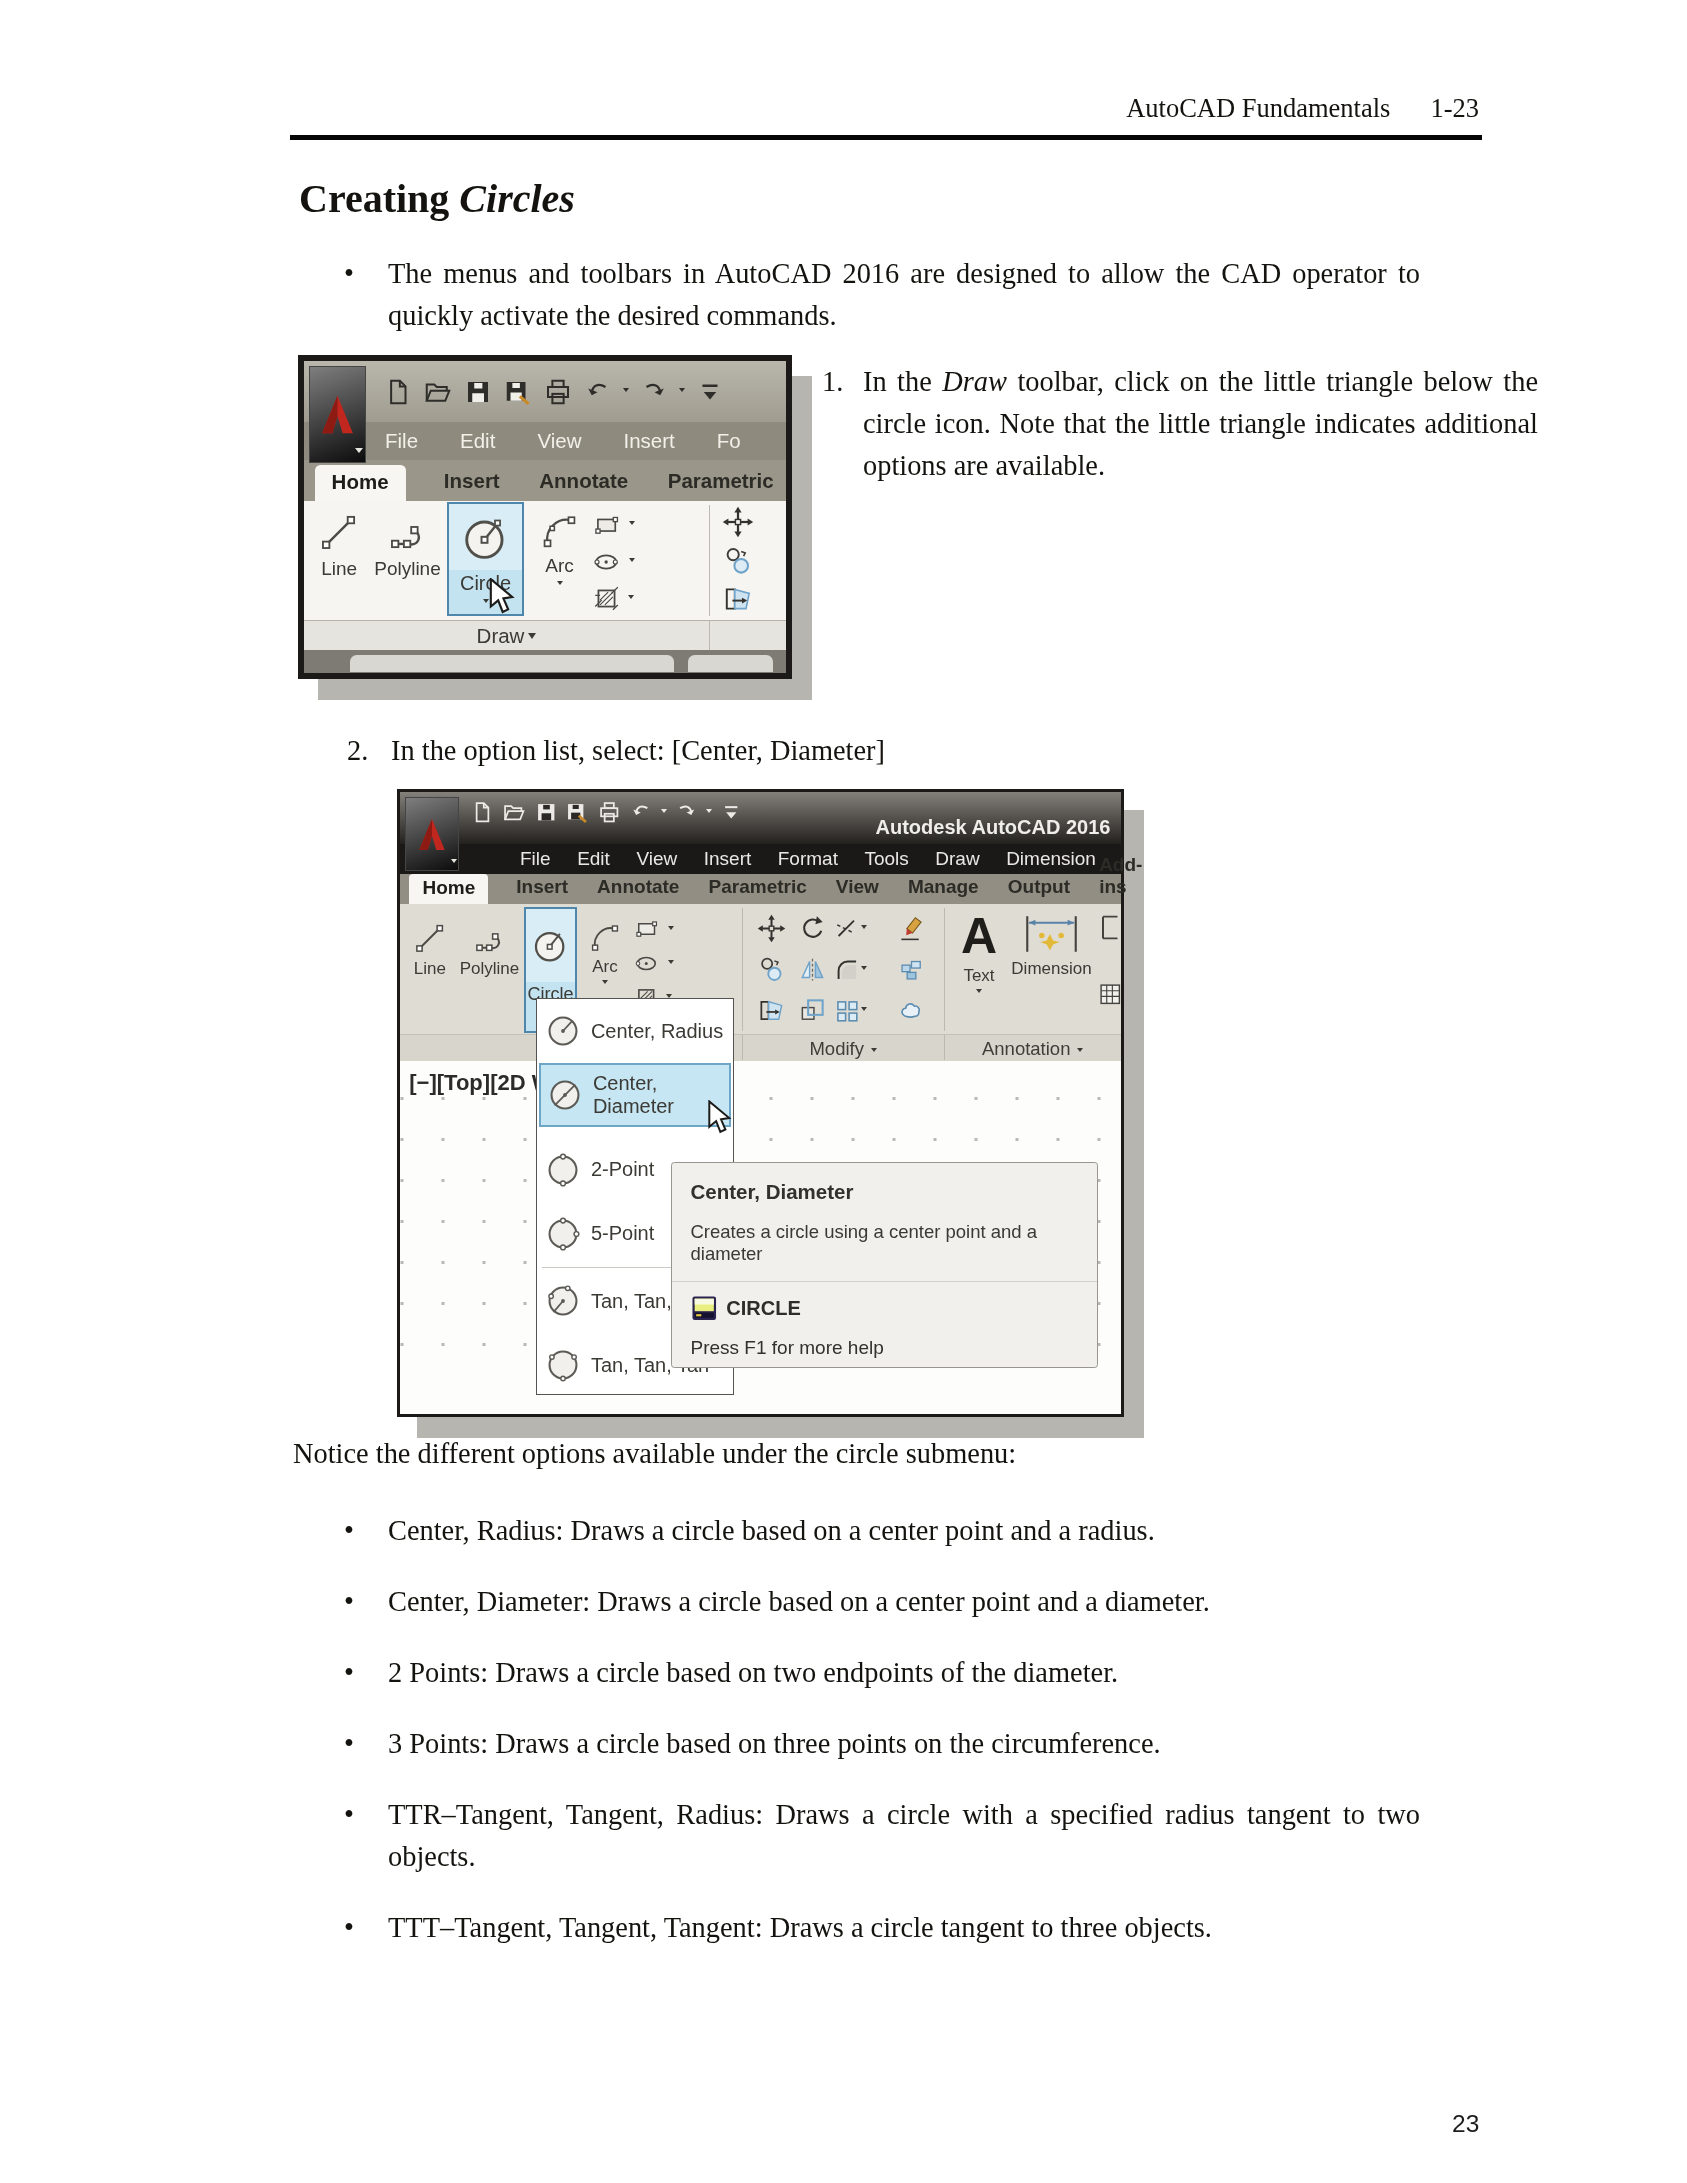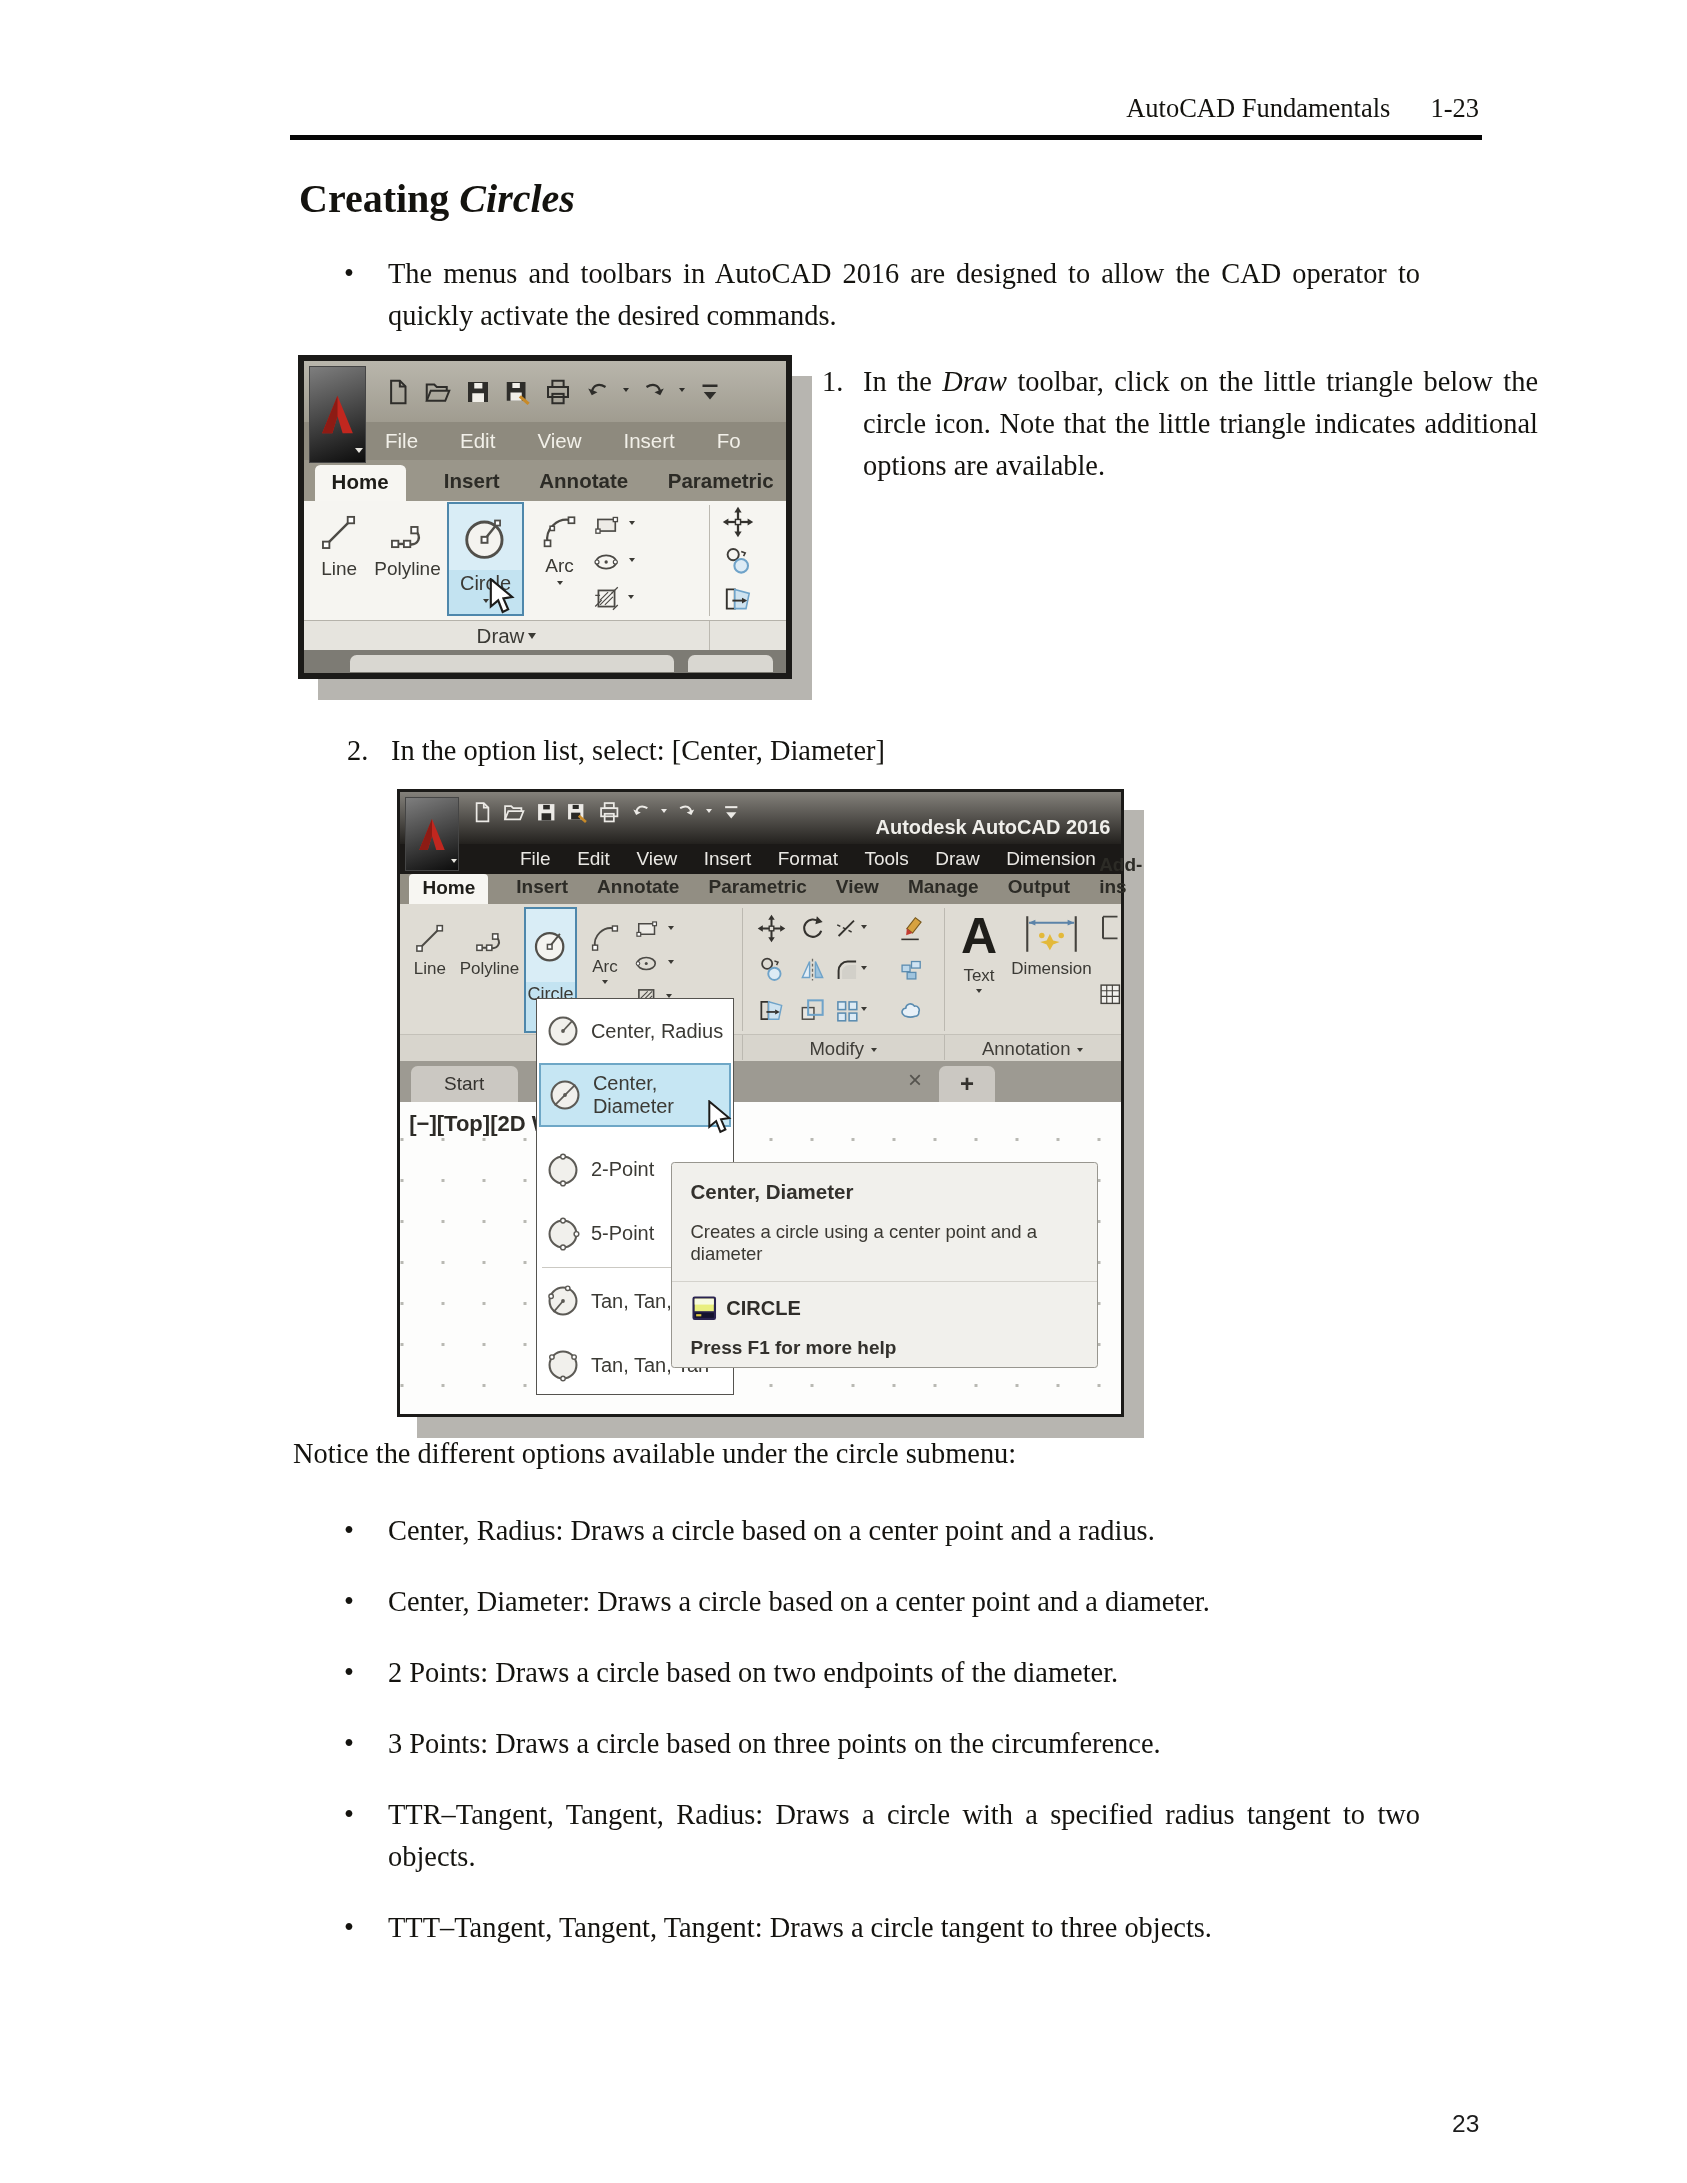--- a/index.html
+++ b/index.html
@@ -81,21 +81,21 @@
   .dropdown { position:absolute; left:136px; top:206px; width:198px; height:397px; background:#ffffff; border:1.3px solid #55534f; box-sizing:border-box; z-index:5; }
   .dd-item { height:64px; display:flex; align-items:center; gap:9.3px; padding-left:6.6px; font-size:20px; color:#3b3a35; position:relative; }
   .dd-sel { background:#c6e6f3; outline:2px solid #6ea7c6; outline-offset:-2px; margin:0 2px; }
   .dd-spacer { height:10.6px; }
   .dd-sep { height:1.3px; background:#cbc9c3; margin:1.3px 5.3px; }
   .tooltip { position:absolute; left:271px; top:370px; width:427px; height:206px; background:#f1f0ec; border:1.3px solid #98968f; border-radius:3.3px; box-sizing:border-box; padding:17px 18.5px; z-index:7; }
   .tt-title { font-size:20.5px; font-weight:bold; color:#33312d; }
   .tt-desc { font-size:18.5px; color:#3b3933; margin-top:17px; }
   .tt-sep { height:1.3px; background:#d4d2cc; margin:16px -18.5px 0 -18.5px; }
   .tt-cmd { display:flex; align-items:center; gap:9.3px; margin-top:13.2px; font-size:20px; font-weight:bold; color:#2f2d29; }
-  .tt-help { font-size:19px; font-weight:bold; color:#33312d; margin-top:14.6px; }
+  .tt-help { font-size:19px; font-weight:normal; color:#33312d; margin-top:14.6px; }
   .logo-box { position:absolute; left:5.3px; top:5.3px; background:linear-gradient(160deg,#7e7e7e,#0c0c0c); border:1.3px solid #454545; box-sizing:border-box; z-index:3; display:flex; align-items:center; justify-content:center; }
   .cursor { position:absolute; z-index:9; }
 </style>
 </head>
 <body>
 
 <div class="page">
 
   <div class="header-text">
     <span>AutoCAD Fundamentals</span><span class="pref">1-23</span>
@@ -596,29 +596,20 @@
             <path d="M3 11h26M3 19h26M11 3v26M19 3v26" stroke="#44423d" stroke-width="1.6"></path>
           </svg>
         </span>
     </div>
     <div class="s2-plabels">
       <div class="plab" style="left:342px; width:202px;"><span>Modify</span><span class="tri-s" style="margin-left:6.6px;"></span></div>
       <div class="plab" style="left:544px; width:177px;"><span>Annotation</span><span class="tri-s" style="margin-left:6.6px;"></span></div>
       <div class="vdiv" style="left:342px; top:0; height:25px;"></div>
       <div class="vdiv" style="left:544px; top:0; height:25px;"></div>
     </div>
-    <div class="s2-ftabs">
-      <div class="ftab" style="left:10.6px; width:107px;">
-          <span>Start</span>
-        </div>
-      <span style="position:absolute; left:508px; top:5.3px; font-size:24px; color:#55534e;">×</span>
-      <div class="ftab" style="left:539px; width:56px; font-size:24px; font-weight:bold;">
-          <span>+</span>
-        </div>
-    </div>
     <div class="s2-canvas">
       <div class="vp-label">[−][Top][2D Wir</div>
     </div>
 
     <div class="dropdown">
       <div class="dd-item">
         <span class="ic">
             <svg width="38" height="38" viewBox="0 0 48 48">
               <circle cx="24" cy="24" r="17" fill="#f1f0ec" stroke="#5c5a55" stroke-width="2.6"></circle>
               <line x1="24" y1="24" x2="36" y2="11" stroke="#5c5a55" stroke-width="2.2"></line>

